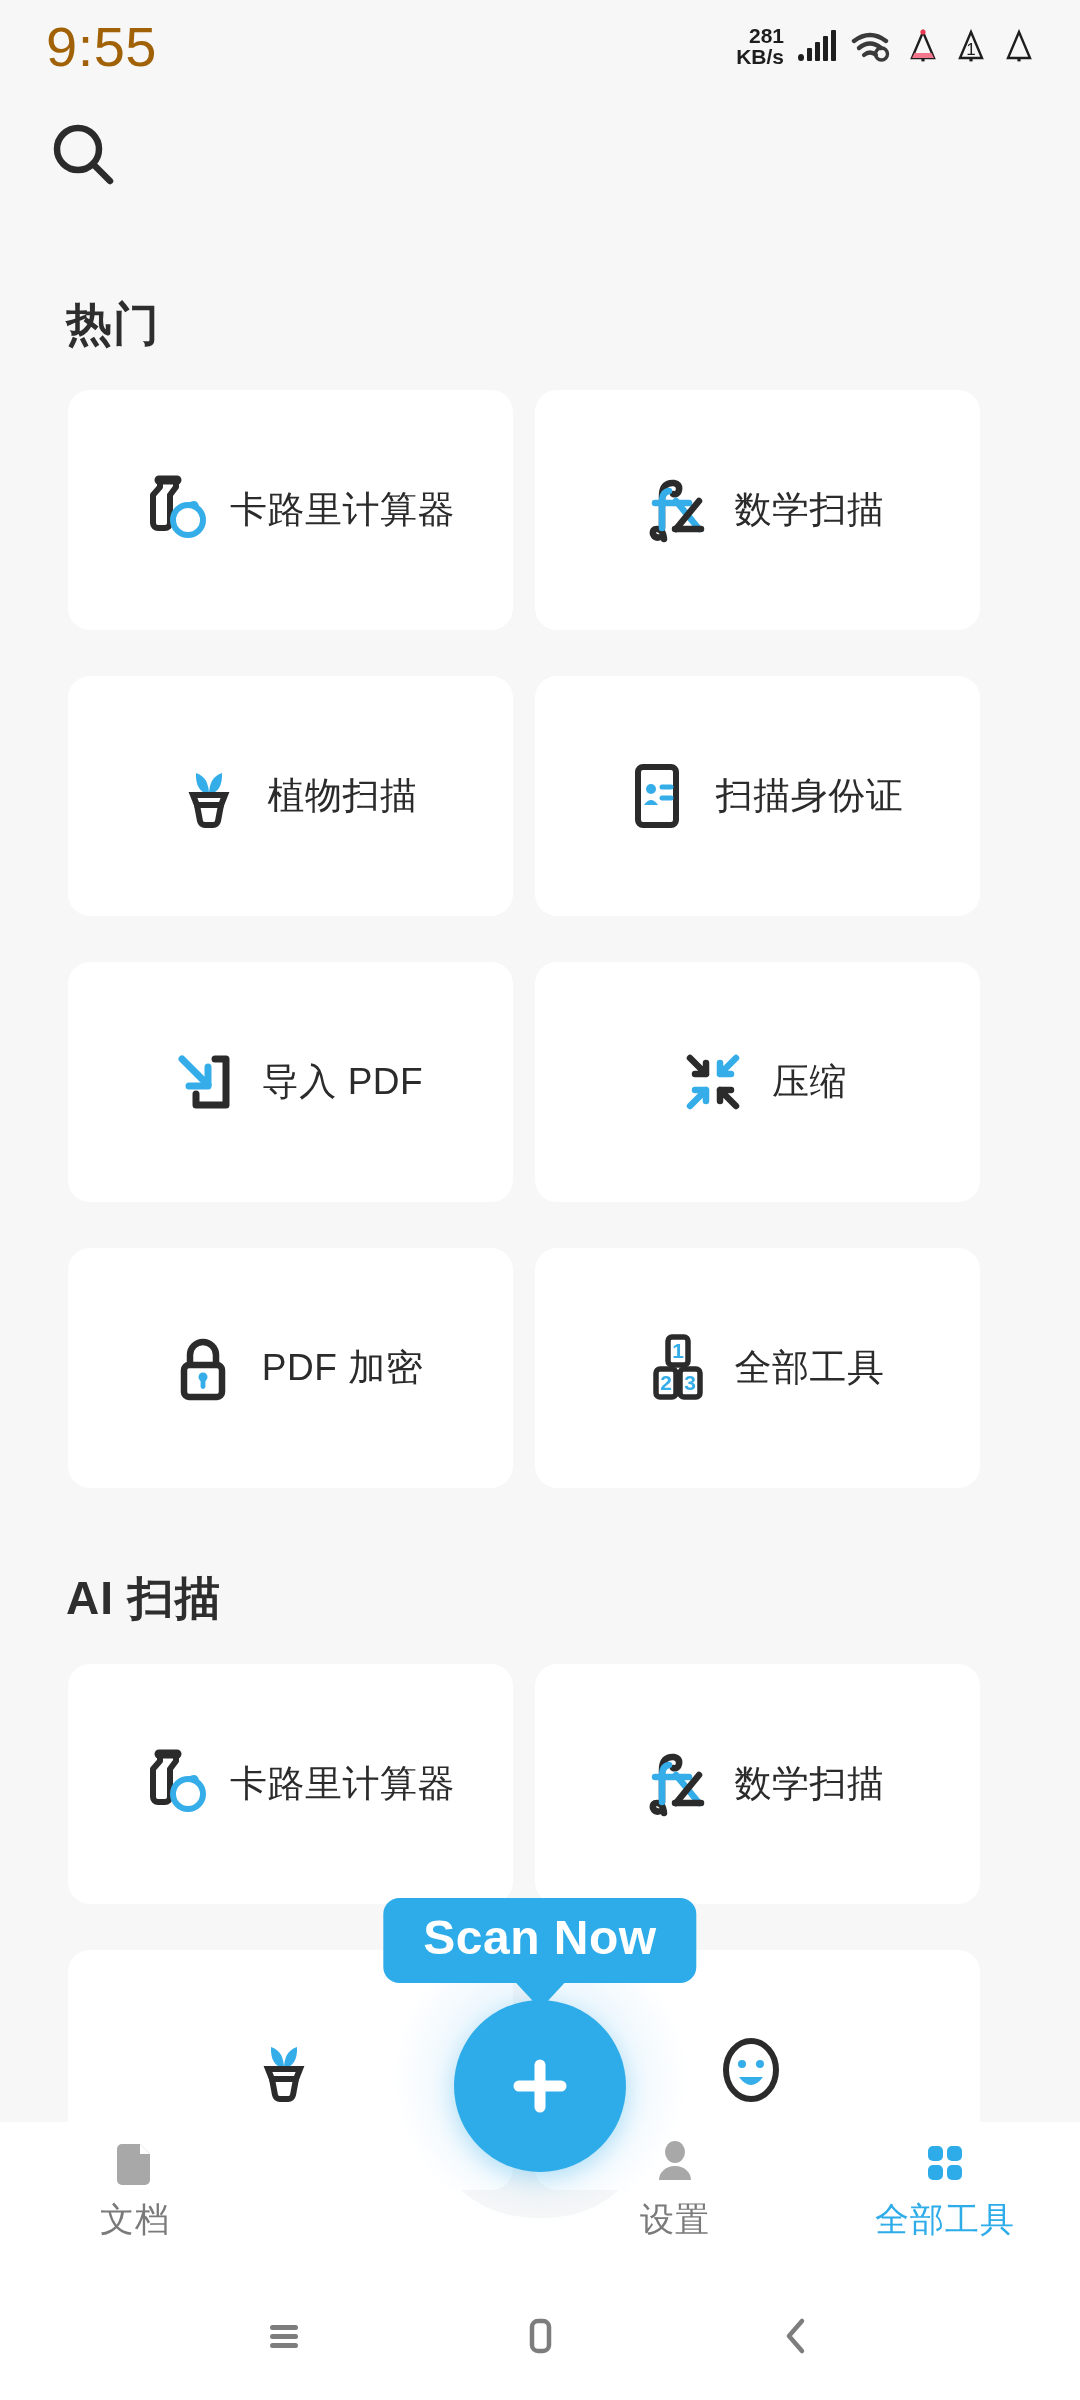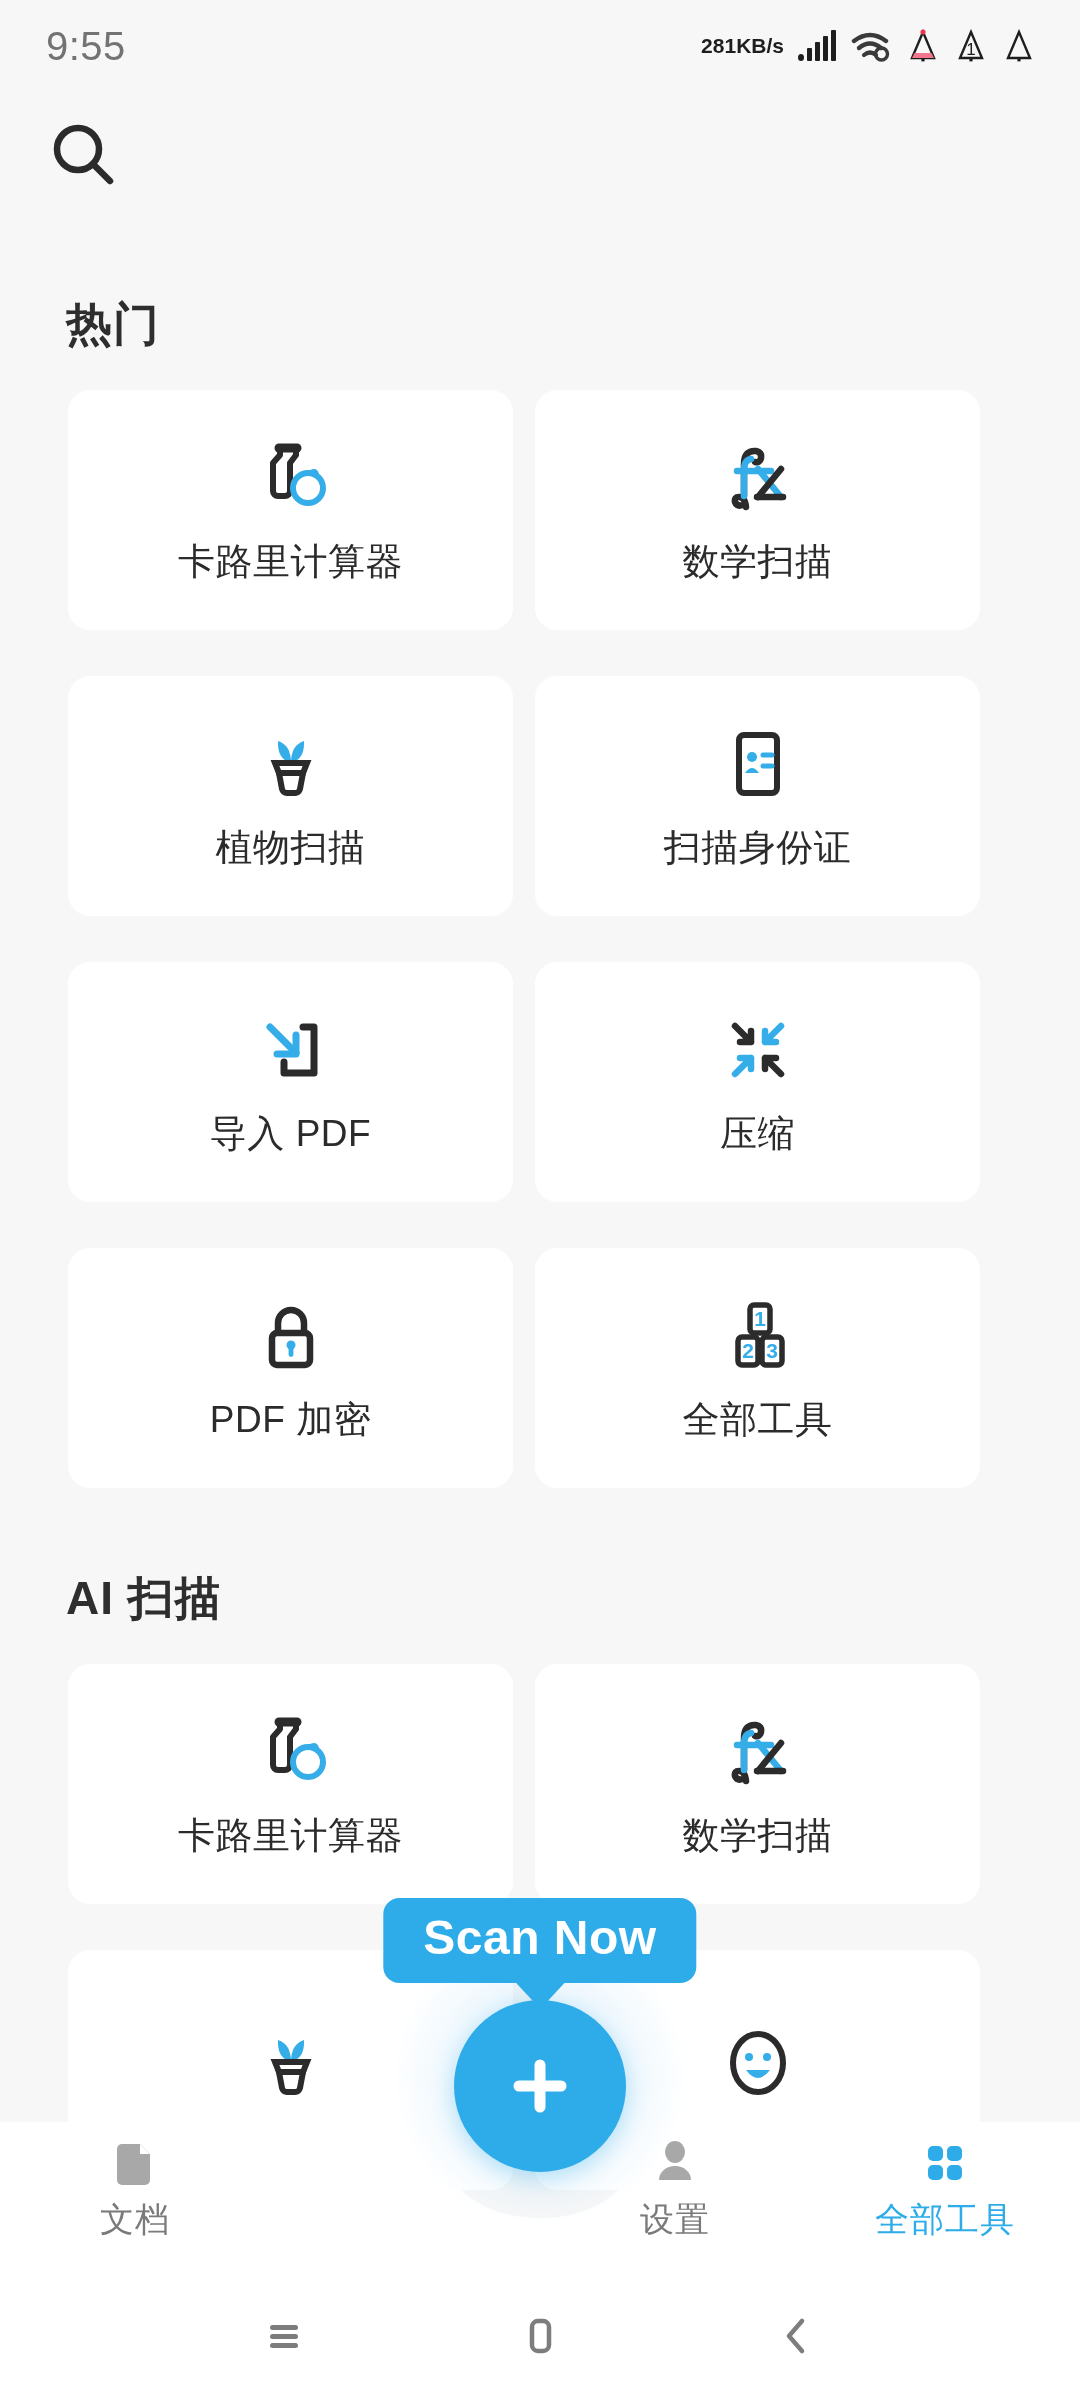--- a/index.html
+++ b/index.html
@@ -10,24 +10,24 @@
     overflow:hidden;
   }
   .screen { position:relative; width:1080px; height:2400px; background:#f7f7f7; }
 
   
   .statusbar {
     position:absolute; top:0; left:0; width:1080px; height:92px;
     display:flex; align-items:center; justify-content:space-between;
     padding:0 44px 0 46px;
   }
-  .clock { font-size:40px; color:#737373; letter-spacing:0.5px; }
+  .clock { font-size:56px; color:#a16207; letter-spacing:0.5px; }
   .status-right { display:flex; align-items:center; gap:14px; }
   .netspeed {
-    display:flex; flex-direction:row; align-items:flex-end;
+    display:flex; flex-direction:column; align-items:flex-end;
     line-height:1.02; color:#1e1e1e; font-weight:bold;
   }
   .netspeed .n1 { font-size:21px; }
   .netspeed .n2 { font-size:21px; }
   .bars { display:flex; align-items:flex-end; gap:3px; height:30px; }
   .bars i { display:block; width:5px; background:#1e1e1e; border-radius:1px; }
   .bars i:nth-child(1){ height:7px; border-radius:50%; width:6px;}
   .bars i:nth-child(2){ height:13px; }
   .bars i:nth-child(3){ height:19px; }
   .bars i:nth-child(4){ height:25px; }
@@ -43,21 +43,21 @@
     font-size:46px; font-weight:bold; color:#2e2e2e;
     margin:80px 11px 0 66px; letter-spacing:1px;
   }
   .grid {
     display:grid; grid-template-columns:445px 445px;
     column-gap:22px; row-gap:46px;
     margin:34px 0 0 68px;
   }
   .tool-card {
     width:445px; height:240px; background:#ffffff; border-radius:22px;
-    display:flex; flex-direction:column; align-items:center; justify-content:center;
+    display:flex; flex-direction:row; align-items:center; justify-content:center;
     gap:14px;
   }
   .tool-icon { width:90px; height:90px; display:flex; align-items:center; justify-content:center; }
   .tool-label { font-size:37px; color:#2b2b2b; letter-spacing:0.5px; }
 
   
   .bottombar {
     position:absolute; left:0; bottom:128px; width:1080px; height:150px;
   }
   .bottombar-bg { position:absolute; inset:0; }

